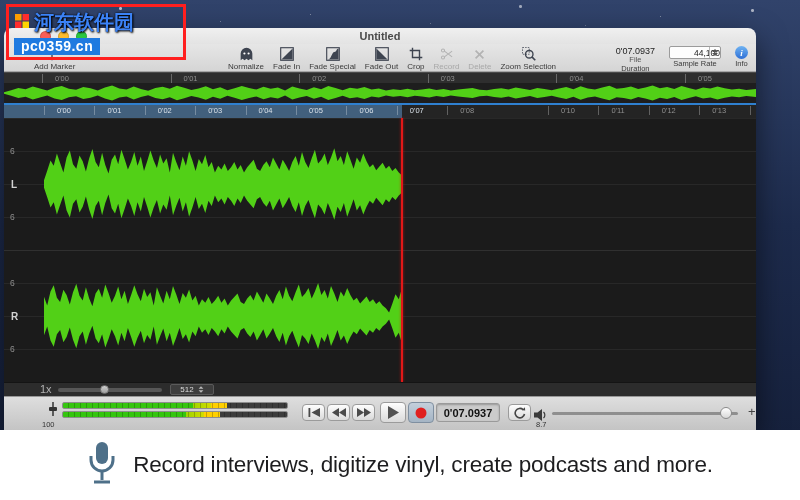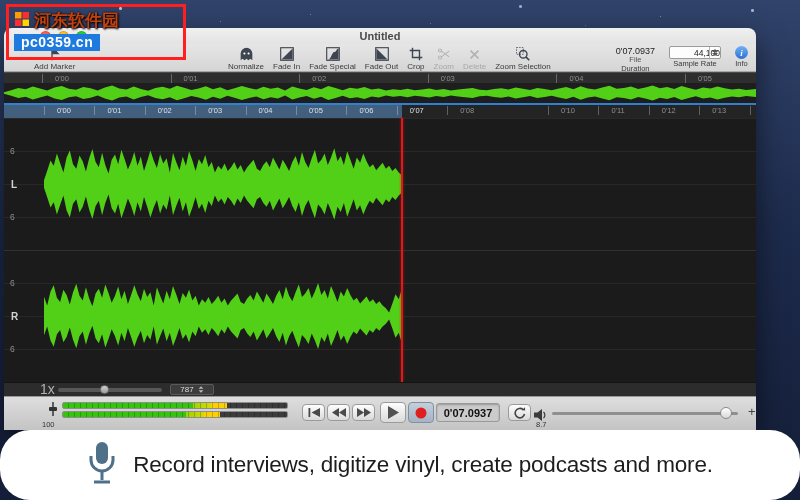--- a/index.html
+++ b/index.html
@@ -12,21 +12,21 @@
   .stars{position:absolute;left:0;top:0;width:1px;height:1px;border-radius:50%;
     box-shadow:120px 8px 0 1px rgba(255,255,255,.65),310px 14px 0 0 rgba(255,255,255,.5),
     520px 6px 0 1px rgba(255,255,255,.55),660px 16px 0 0 rgba(255,255,255,.5),
     752px 10px 0 1px rgba(255,255,255,.6),40px 20px 0 0 rgba(255,255,255,.4),
     220px 21px 0 0 rgba(255,255,255,.45),430px 23px 0 0 rgba(255,255,255,.4),
     585px 25px 0 0 rgba(255,255,255,.35);}
   
   .watermark{position:absolute;left:6px;top:4px;width:180px;height:56px;border:3px solid #ff1f1f;
     box-sizing:border-box;padding:2px 5px;z-index:60;}
   .wm-row1{display:flex;align-items:center;gap:4px;}
-  .wm-name{font-size:17px;font-weight:700;color:#c2410c;text-shadow:0 0 2px #000,1px 1px 2px #000;white-space:nowrap;}
+  .wm-name{font-size:20px;font-weight:700;color:#3b82f6;text-shadow:0 0 2px #000,1px 1px 2px #000;white-space:nowrap;}
   .wm-url{display:inline-block;background:#1f7ae0;color:#fff;font-size:14px;font-weight:700;
     padding:0 7px 1px 7px;margin-top:2px;letter-spacing:.5px;}
   
   .window{position:absolute;left:4px;top:28px;width:752px;height:402px;border-radius:8px 8px 0 0;
     overflow:hidden;box-shadow:0 12px 30px rgba(0,0,0,.55);}
   .titlebar{height:16px;background:linear-gradient(#f0f0f0,#e3e3e3);position:relative;}
   .win-title{text-align:center;font-size:11px;line-height:16px;color:#4a4a4a;font-weight:700;}
   .lights{position:absolute;left:36px;top:3px;display:flex;gap:7px;}
   .light{width:11px;height:11px;border-radius:50%;border:0.5px solid rgba(0,0,0,.15);box-sizing:border-box;}
   .l-red{background:#f95e57}.l-yellow{background:#fdbc2e}.l-green{background:#2ac840}
@@ -67,21 +67,21 @@
   
   .editor{height:264px;background:#1b1b1b;position:relative;
     background-image:repeating-linear-gradient(to bottom,#282828 0px,#282828 1px,transparent 1px,transparent 33px);}
   .chan-split{position:absolute;left:0;right:0;top:132px;height:1px;background:#303030;}
   .gl{position:absolute;left:6px;font-size:8.5px;color:#8f8f8f;transform:translateY(-50%);}
   .chan-letter{position:absolute;left:7px;font-size:10px;font-weight:700;color:#d2d2d2;transform:translateY(-50%);}
   .wave-svg{position:absolute;left:40px;}
   .playhead{position:absolute;top:0;bottom:0;width:2px;background:#e01818;box-shadow:0 0 3px rgba(224,24,24,.7);}
   
   .bottom-strip{height:14px;background:#2c2c2c;border-top:1px solid #141414;position:relative;box-sizing:border-box;}
-  .zoom-reset{position:absolute;left:36px;top:2px;font-size:14px;color:#b0b0b0;line-height:9px;}
+  .zoom-reset{position:absolute;left:36px;top:2px;font-size:11px;color:#b0b0b0;line-height:9px;}
   .zoom-track{position:absolute;left:54px;top:5px;width:104px;height:4px;background:#575757;border-radius:2px;}
   .zoom-thumb{position:absolute;left:96px;top:2px;width:9px;height:9px;border-radius:50%;
     background:linear-gradient(#cfcfcf,#9f9f9f);border:1px solid #777;box-sizing:border-box;}
   .spp-box{position:absolute;left:166px;top:1px;width:44px;height:11px;background:#3d3d3d;border:1px solid #5a5a5a;
     border-radius:2px;box-sizing:border-box;display:flex;align-items:center;justify-content:center;gap:4px;}
   .spp-val{font-size:8px;color:#ddd;line-height:9px;}
   .spp-arrows{display:flex;flex-direction:column;gap:1px;}
   .spp-arrows .tri-up{border-bottom-color:#bbb;transform:scale(.8);}
   .spp-arrows .tri-dn{border-top-color:#bbb;transform:scale(.8);}
   
@@ -105,21 +105,21 @@
   .loop-btn{left:504px;}
   .spk-icon{position:absolute;left:530px;top:10px;}
   .vol-track{position:absolute;left:548px;top:15px;width:186px;height:3px;background:#8f8f8f;border-radius:2px;}
   .vol-thumb{position:absolute;left:168px;top:-5px;width:12px;height:12px;border-radius:50%;
     background:linear-gradient(#ffffff,#d8d8d8);border:1px solid #8a8a8a;box-sizing:border-box;}
   .vol-value{position:absolute;left:532px;top:23px;font-size:7.5px;color:#333;}
   .vol-plus{position:absolute;left:744px;top:8px;font-size:13px;color:#444;line-height:14px;}
   .end-cap{position:absolute;left:760px;top:9px;width:2px;height:12px;background:#6f6f6f;border-radius:1px;}
   
   .banner{position:absolute;left:0;top:430px;width:800px;height:70px;background:#ffffff;
-    display:flex;align-items:center;justify-content:center;gap:16px;border-radius:30px;}
+    display:flex;align-items:center;justify-content:center;gap:16px;}
   .banner-text{font-size:22.5px;color:#1d1d1f;letter-spacing:-0.2px;}
 </style>
 </head>
 <body>
 
 <div class="stars"></div>
 
 <div class="watermark">
   <div class="wm-row1">
     <span>
@@ -204,21 +204,21 @@
           <span class="tb-label">Crop</span>
         </div>
         <div class="tb-item disabled">
           <span class="tb-icon">
             <svg width="15" height="14" viewBox="0 0 20 20">
               <circle cx="5" cy="5" r="2.2" fill="none" stroke="#b3b3b3" stroke-width="1.5"></circle>
               <circle cx="5" cy="15" r="2.2" fill="none" stroke="#b3b3b3" stroke-width="1.5"></circle>
               <path d="M7 6 L18 14 M7 14 L18 6" stroke="#b3b3b3" stroke-width="1.5"></path>
             </svg>
           </span>
-          <span class="tb-label">Zoom</span>
+          <span class="tb-label">Record</span>
         </div>
         <div class="tb-item disabled">
           <span class="tb-icon">
             <svg width="13" height="13" viewBox="0 0 20 20">
               <path d="M4 4 L16 16 M16 4 L4 16" stroke="#b3b3b3" stroke-width="2.6"></path>
             </svg>
           </span>
           <span class="tb-label">Delete</span>
         </div>
         <div class="tb-item">
@@ -309,21 +309,21 @@
       </svg>
 
     <div class="playhead" id="playhead" style="left: 397px;"></div>
   </div>
 
   <div class="bottom-strip">
     <span class="zoom-reset">1x</span>
     <div class="zoom-track"></div>
     <div class="zoom-thumb"></div>
     <div class="spp-box">
-      <span class="spp-val">787</span>
+      <span class="spp-val">512</span>
       <span class="spp-arrows">
         <span class="tri-up"></span>
           <span class="tri-dn"></span>
       </span>
     </div>
   </div>
 
   <div class="control-bar">
     <span class="gain-icon">
       <svg width="10" height="16">

